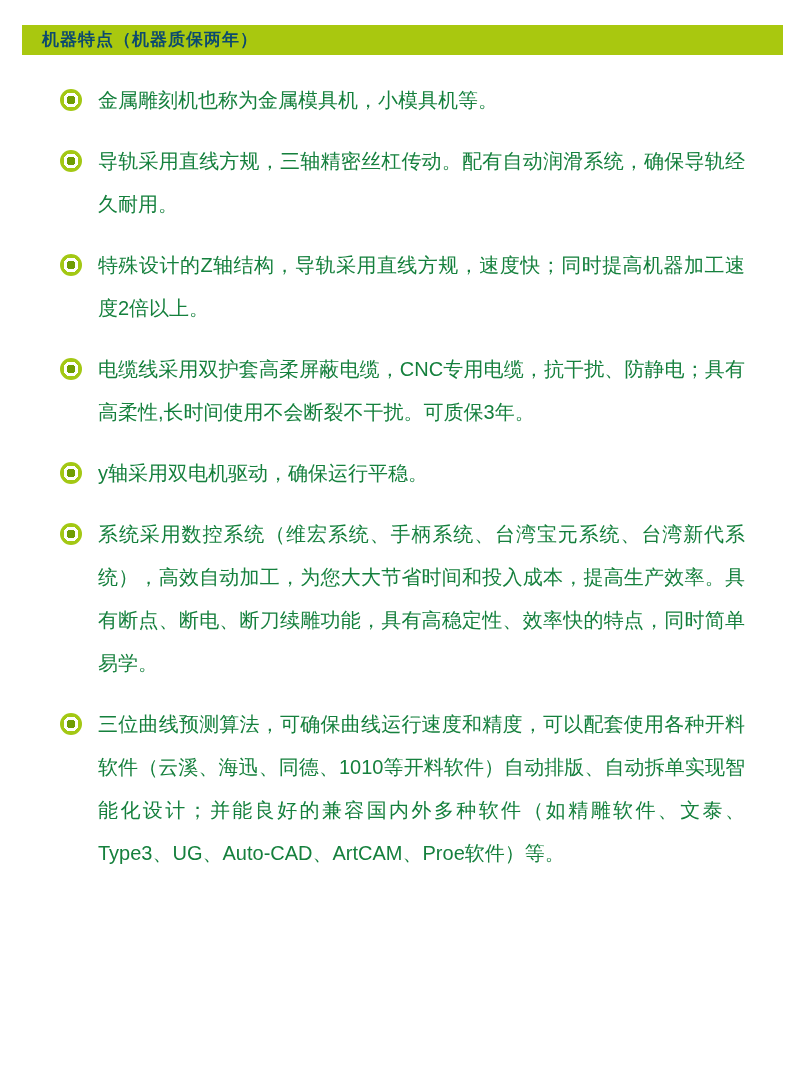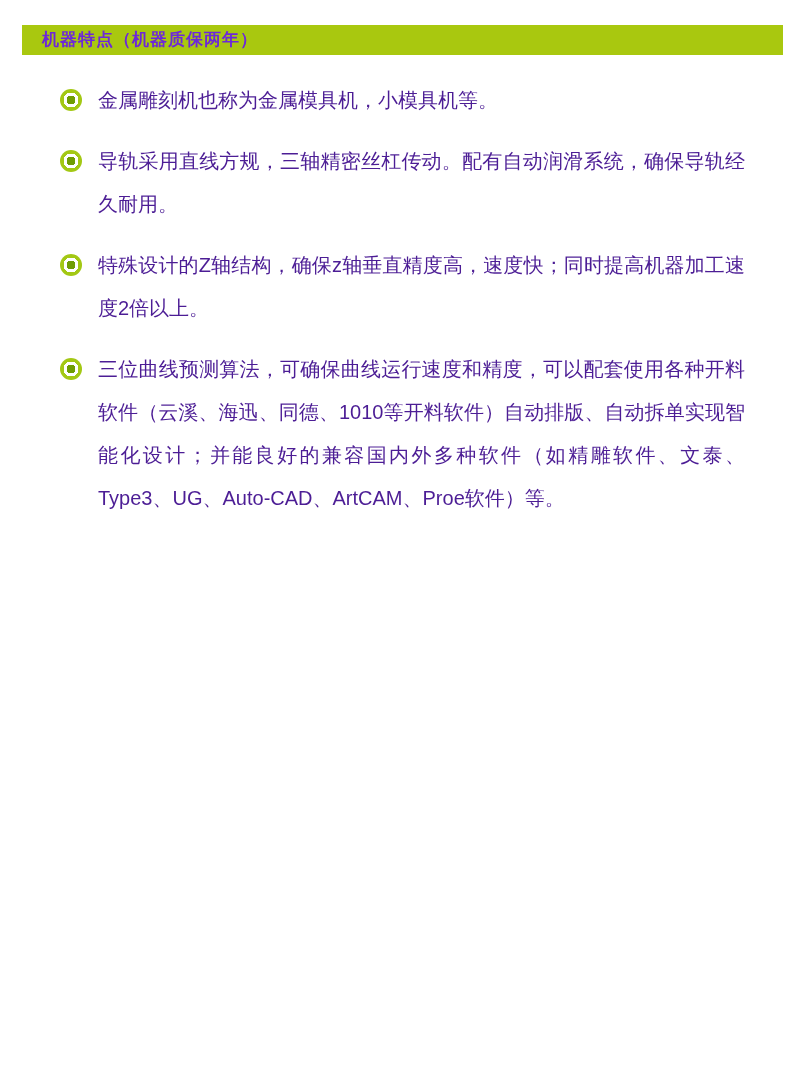--- a/index.html
+++ b/index.html
@@ -12,21 +12,21 @@
     position: relative;
     width: 800px;
     height: 1085px;
     background: #ffffff;
     overflow: hidden;
   }
   .header-bar {
     margin: 25px 17px 0 22px;
     height: 30px;
     background: #a9c80f;
-    color: #6d28d9;
+    color: #0c4a6e;
     font-size: 17px;
     font-weight: bold;
     line-height: 30px;
     padding-left: 20px;
     letter-spacing: 1px;
   }
   .features {
     margin: 24px 55px 0 60px;
   }
   .feature {
@@ -43,21 +43,21 @@
     background: radial-gradient(circle at center,
       #6f9d04 0 4.5px,
       #ffffff 4.5px 7.5px,
       #a3c814 7.5px 11px);
   }
   .ftext {
     margin: 0 0 0 16px;
     width: 648px;
     font-size: 20px;
     line-height: 43px;
-    color: #4c1d95;
+    color: #15803d;
     text-align: justify;
     text-justify: inter-ideograph;
   }
 </style>
 </head>
 <body>
 
 <div class="page">
 
   <div class="header-bar">机器特点（机器质保两年）</div>
@@ -70,25 +70,37 @@
     </div>
 
 
     <div class="feature">
       <span class="bullet"></span>
       <p class="ftext">导轨采用直线方规，三轴精密丝杠传动。配有自动润滑系统，确保导轨经久耐用。</p>
     </div>
 
     <div class="feature">
       <span class="bullet"></span>
-      <p class="ftext">特殊设计的Z轴结构，确保z轴垂直精度高，速度快；同时提高机器加工速度2倍以上。</p>
+      <p class="ftext">特殊设计的Z轴结构，导轨采用直线方规，速度快；同时提高机器加工速度2倍以上。</p>
     </div>
 
+    <div class="feature">
+      <span class="bullet"></span>
+      <p class="ftext">电缆线采用双护套高柔屏蔽电缆，CNC专用电缆，抗干扰、防静电；具有高柔性,长时间使用不会断裂不干扰。可质保3年。</p>
+    </div>
 
+    <div class="feature">
+      <span class="bullet"></span>
+      <p class="ftext">y轴采用双电机驱动，确保运行平稳。</p>
+    </div>
 
+    <div class="feature">
+      <span class="bullet"></span>
+      <p class="ftext">系统采用数控系统（维宏系统、手柄系统、台湾宝元系统、台湾新代系统），高效自动加工，为您大大节省时间和投入成本，提高生产效率。具有断点、断电、断刀续雕功能，具有高稳定性、效率快的特点，同时简单易学。</p>
+    </div>
 
 
 
     <div class="feature">
       <span class="bullet"></span>
       <p class="ftext">三位曲线预测算法，可确保曲线运行速度和精度，可以配套使用各种开料软件（云溪、海迅、同德、1010等开料软件）自动排版、自动拆单实现智能化设计；并能良好的兼容国内外多种软件（如精雕软件、文泰、Type3、UG、Auto-CAD、ArtCAM、Proe软件）等。</p>
     </div>
 
   </div>
 </div>

